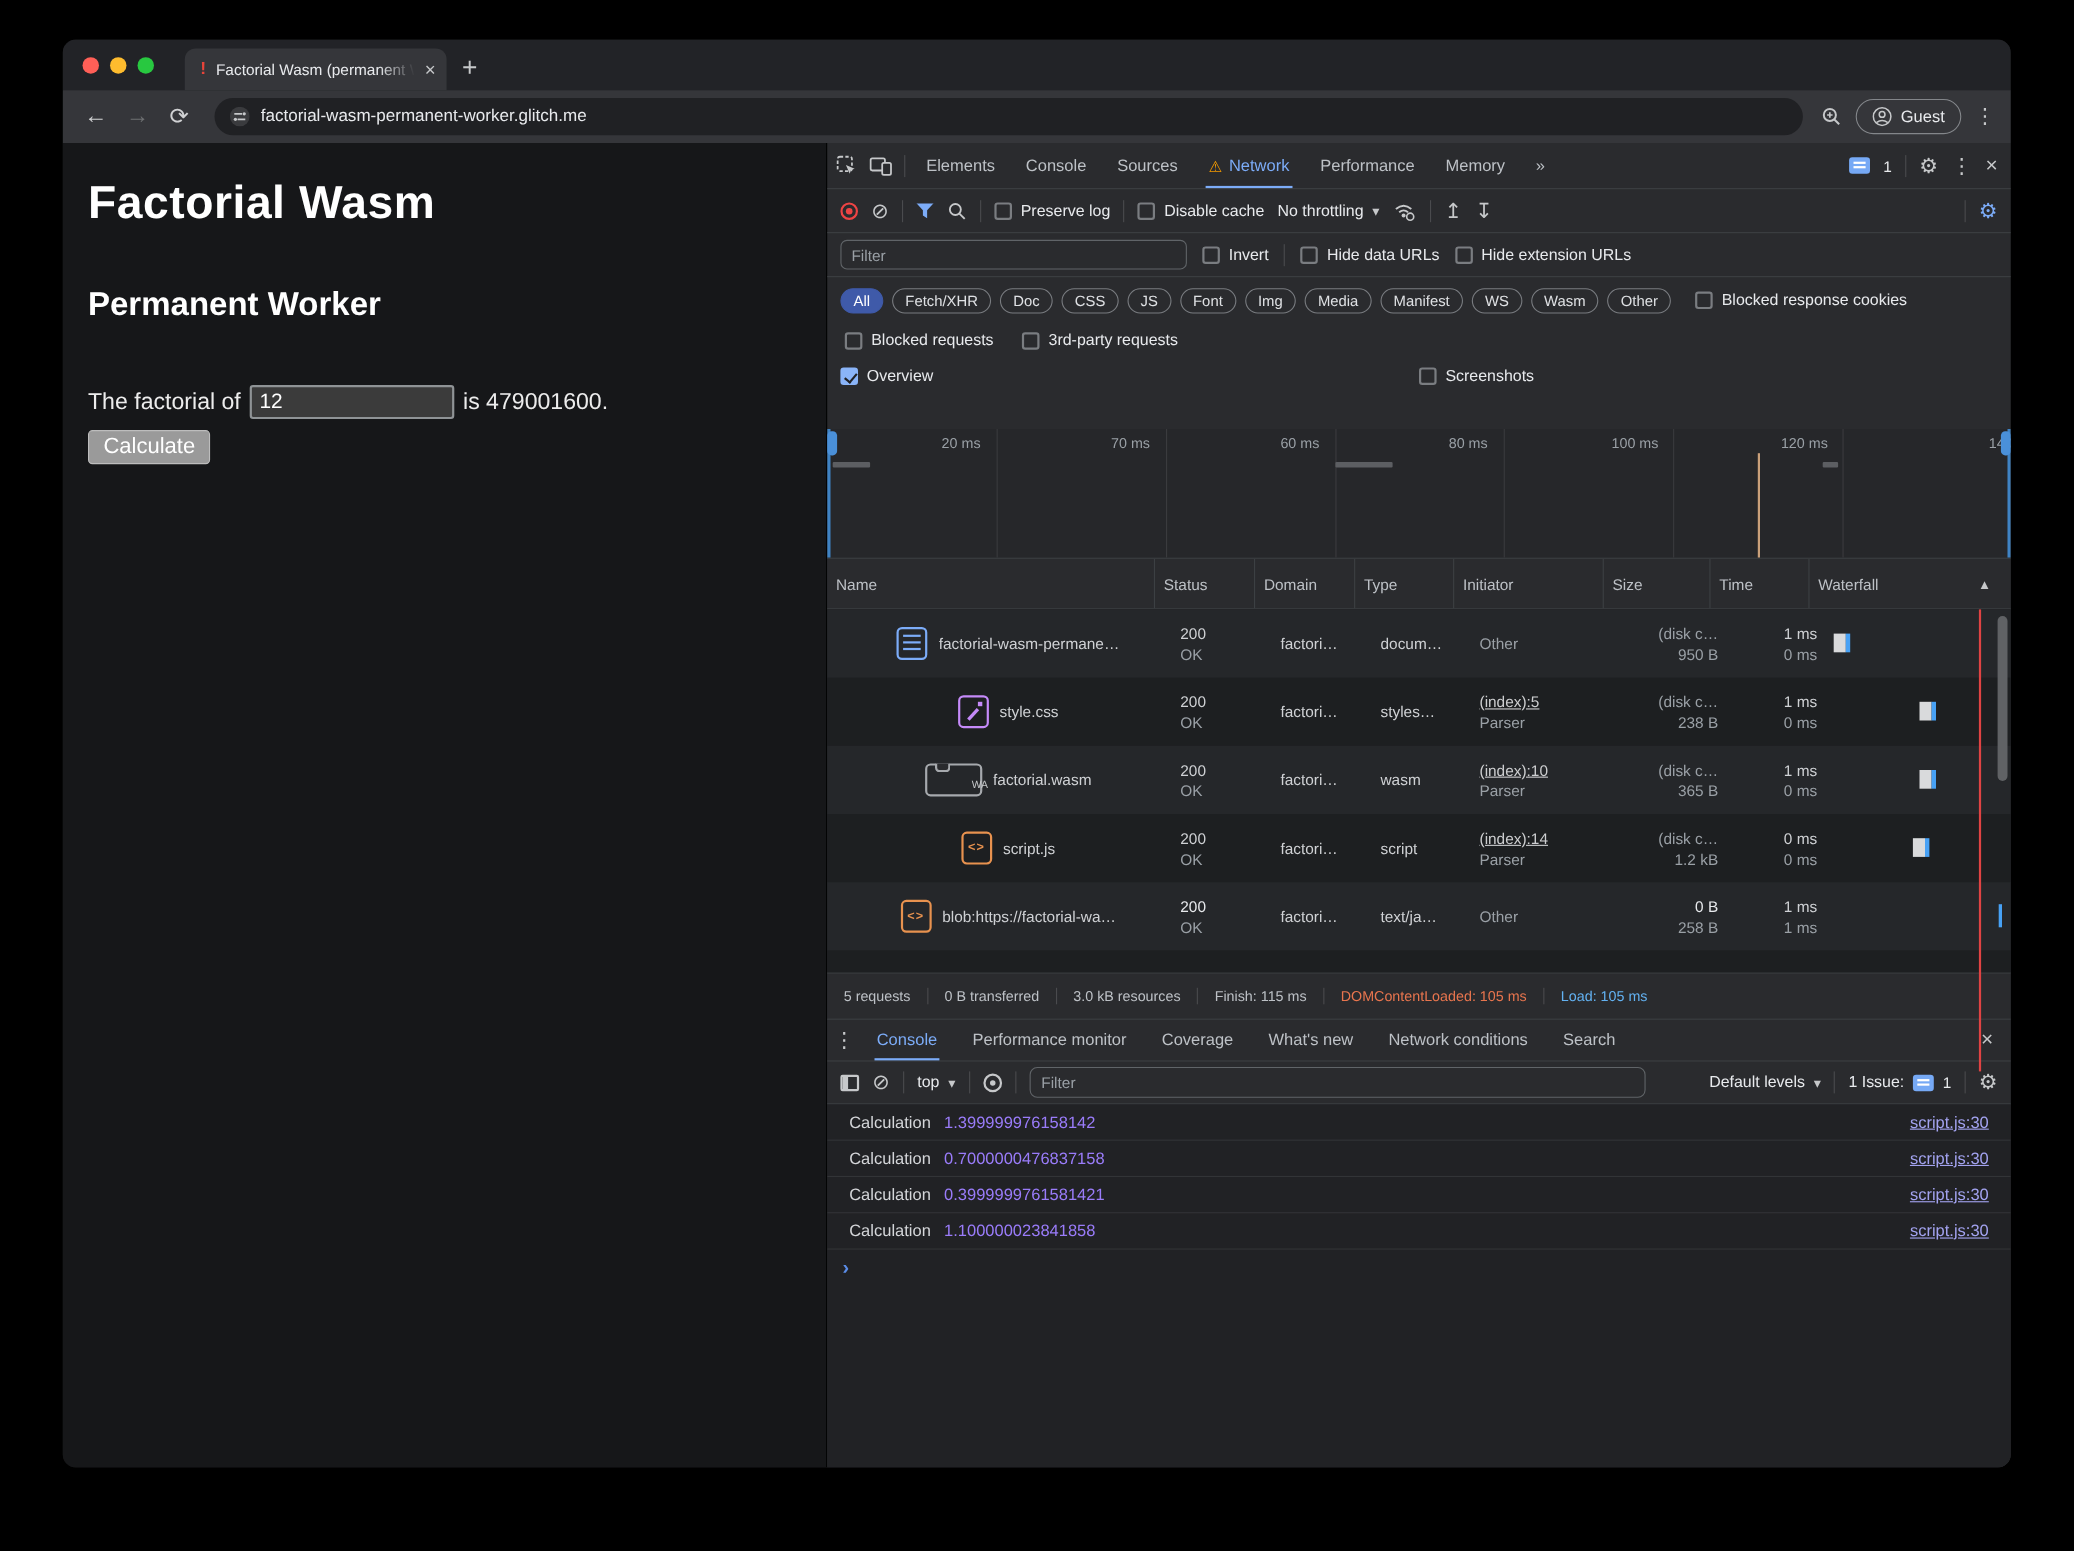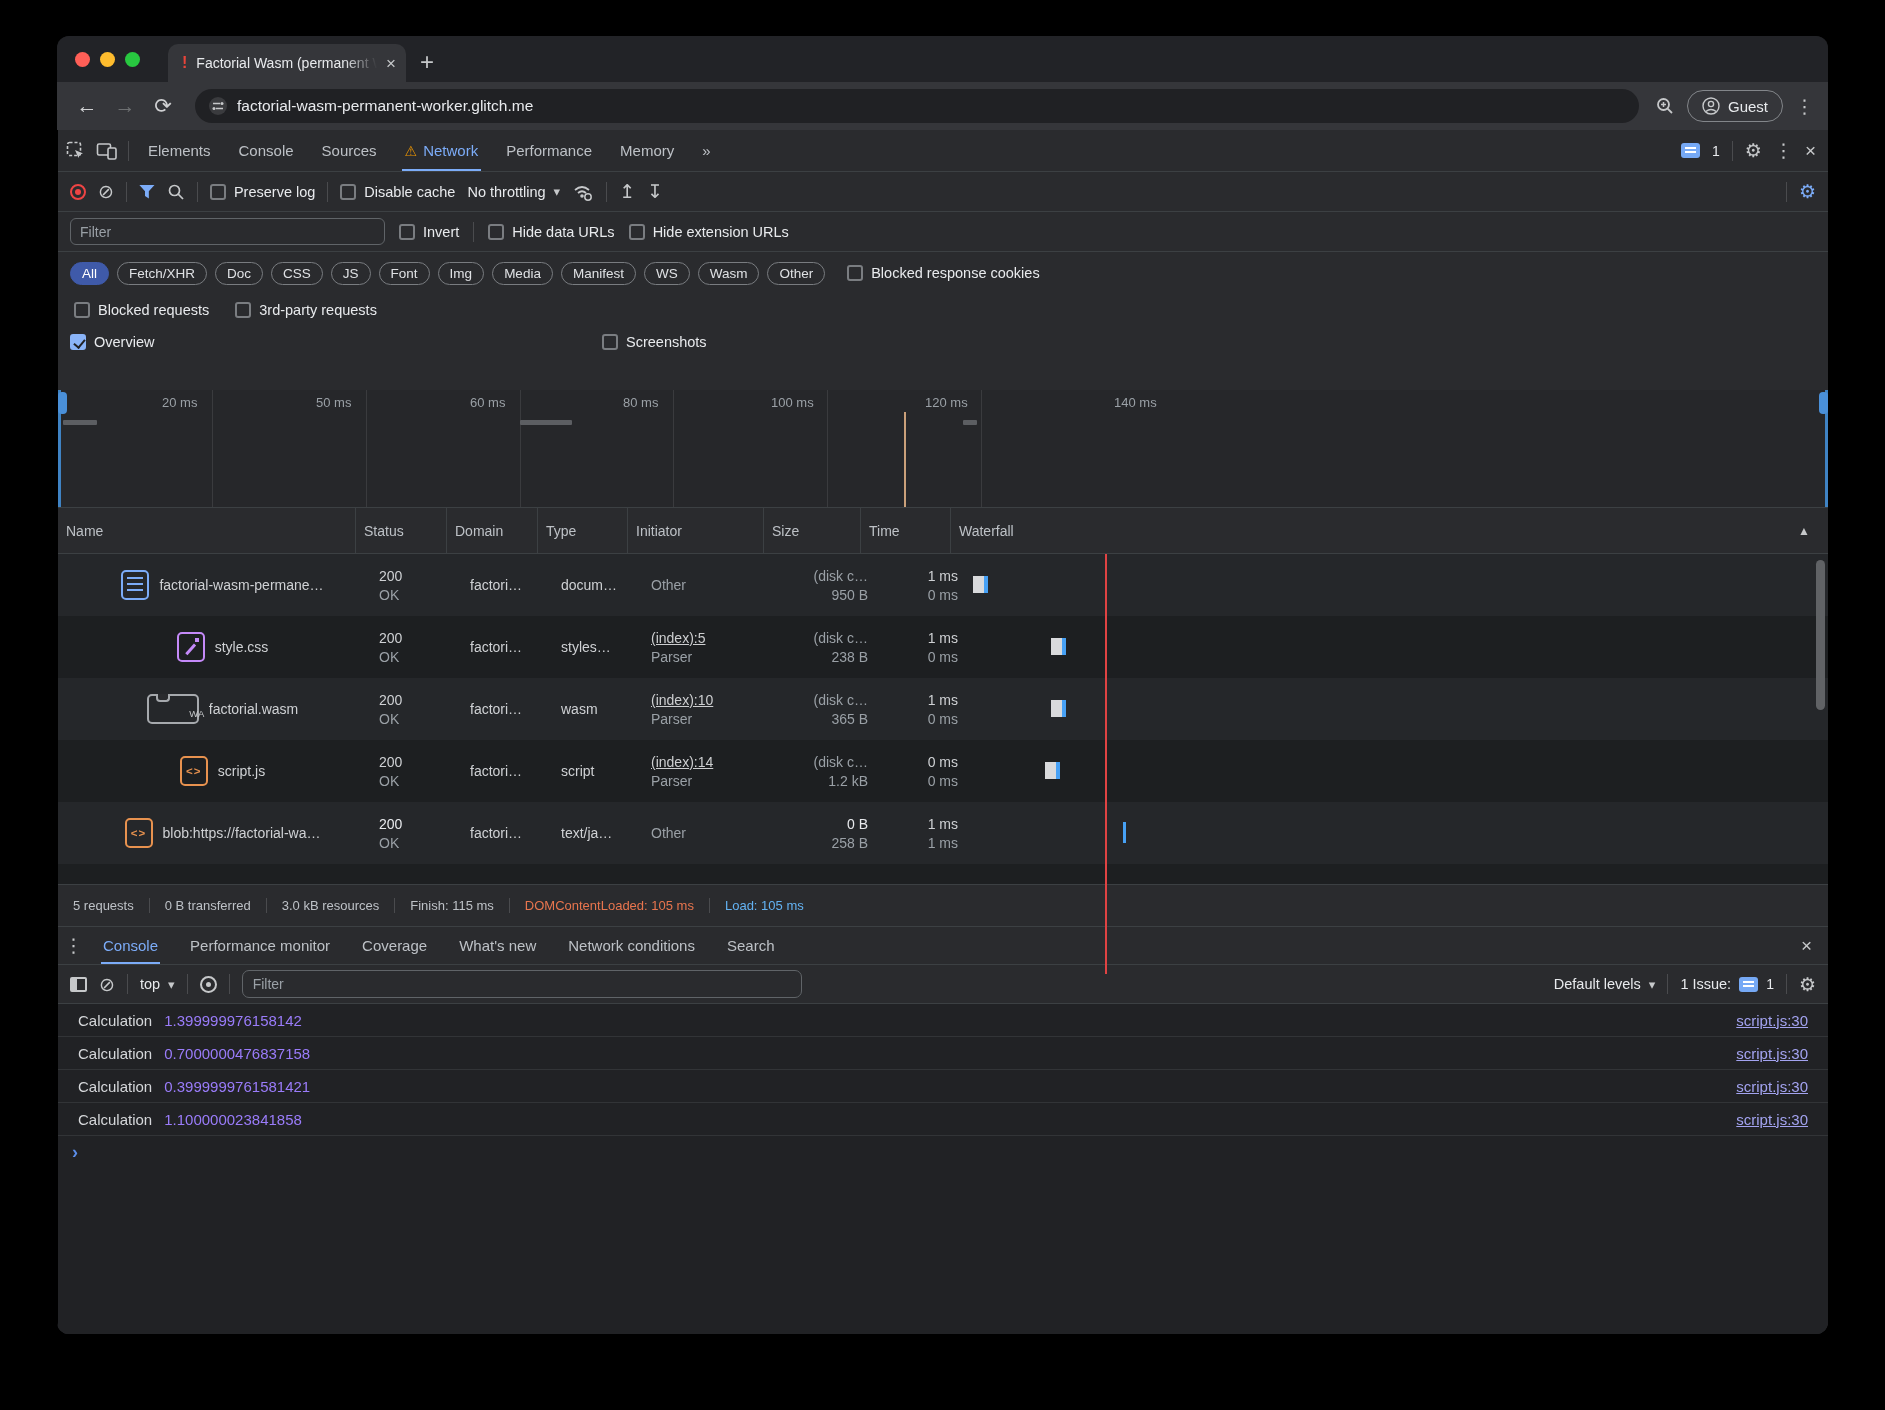--- a/index.html
+++ b/index.html
@@ -201,20 +201,30 @@
         <circle cx="9" cy="7" r="2.6" fill="none" stroke="#c6c8ca" stroke-width="1.4"></circle>
         <path d="M3.8 14.5 Q9 10.5 14.2 14.5" fill="none" stroke="#c6c8ca" stroke-width="1.4"></path>
       </svg>
       <span>Guest</span>
     </div>
     <span class="icon-gray">⋮</span>
   </div>
 
   <div class="main">
 
+    <div class="page">
+      <h1>Factorial Wasm</h1>
+      <h2>Permanent Worker</h2>
+      <div class="fact-row">
+        <span>The factorial of</span>
+        <input class="fact-input" value="12" style="">
+        <span>is 479001600.</span>
+      </div>
+      <button class="calc-btn">Calculate</button>
+    </div>
 
     <div class="devtools">
 
       <div class="dt-tabs">
         <svg width="20" height="20" viewBox="0 0 20 20">
           <rect x="1.5" y="1.5" width="13" height="13" rx="2" fill="none" stroke="#c6c8ca" stroke-width="1.6" stroke-dasharray="3 2"></rect>
           <path d="M9 9 L17 12.5 L13.5 13.5 L12.5 17 Z" fill="#c6c8ca"></path>
         </svg>
         <svg width="22" height="20" viewBox="0 0 22 20">
           <rect x="1.5" y="3" width="13" height="11" rx="1.5" fill="none" stroke="#c6c8ca" stroke-width="1.6"></rect>
@@ -338,21 +348,21 @@
       </div>
 
       <div class="overview">
         <div class="gridline" style="left:154px"></div>
         <div class="gridline" style="left:308px"></div>
         <div class="gridline" style="left:462px"></div>
         <div class="gridline" style="left:615px"></div>
         <div class="gridline" style="left:769px"></div>
         <div class="gridline" style="left:923px"></div>
         <span class="ov-label" style="left:104px">20 ms</span>
-        <span class="ov-label" style="left:258px">50 ms</span>
+        <span class="ov-label" style="left:258px">70 ms</span>
         <span class="ov-label" style="left:412px">60 ms</span>
         <span class="ov-label" style="left:565px">80 ms</span>
         <span class="ov-label" style="left:713px">100 ms</span>
         <span class="ov-label" style="left:867px">120 ms</span>
         <span class="ov-label" style="left:1056px">140 ms</span>
         <span class="ov-bar" style="left:5px;width:34px"></span>
         <span class="ov-bar" style="left:462px;width:52px"></span>
         <span class="ov-bar" style="left:905px;width:14px"></span>
         <span class="ov-event" style="left:846px"></span>
         <div class="ov-edge" style="left:0"></div>

